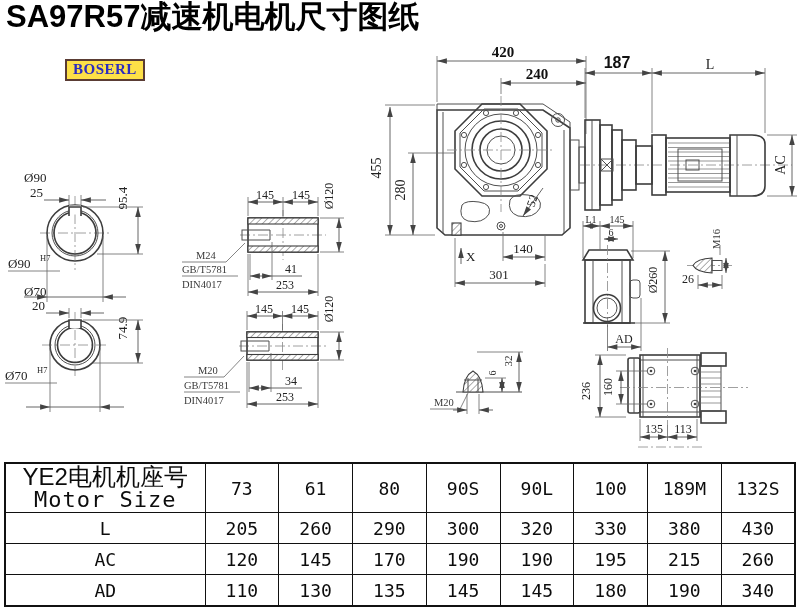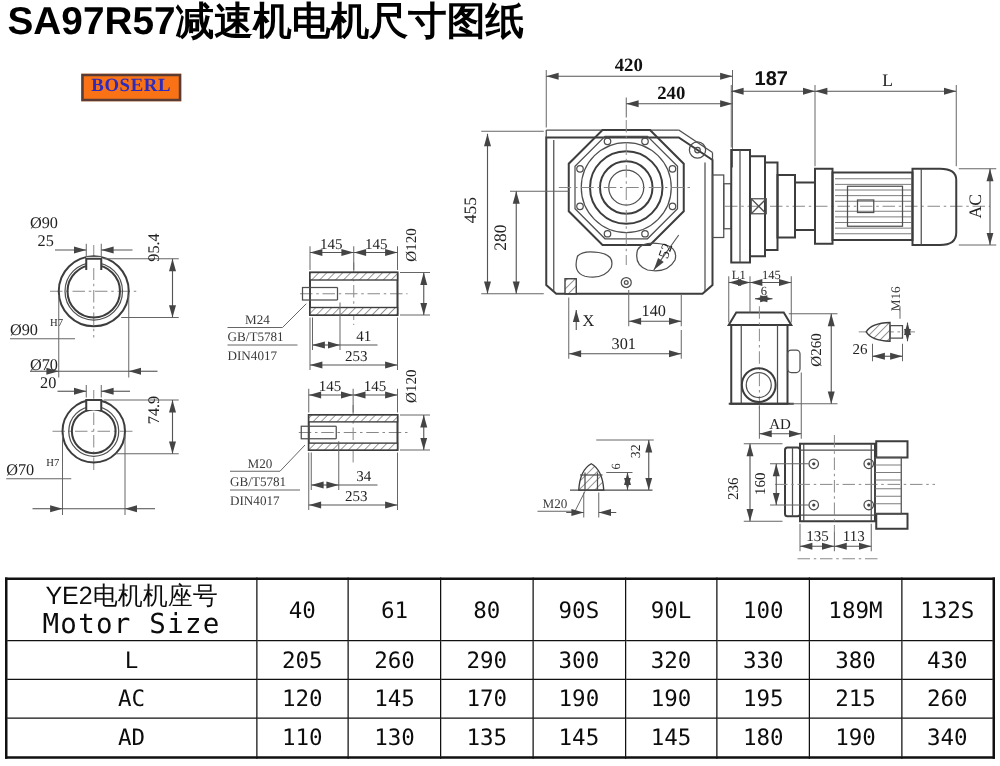--- a/index.html
+++ b/index.html
@@ -1,20 +1,20 @@
 <!DOCTYPE html>
 <html><head>
 <meta charset="utf-8">
 <style>
   html,body{margin:0;padding:0;background:#fff;width:800px;height:613px;overflow:hidden;
     font-family:"Liberation Sans",sans-serif;}
   #stage{position:relative;width:800px;height:500px;background:#fff;}
   #title{position:absolute;left:6px;top:-4px;font-size:31px;font-weight:bold;color:#000;
     letter-spacing:0px;white-space:nowrap;}
-  #logo{position:absolute;left:65px;top:59px;border:2px solid #5a3c34;background:#f97316;
+  #logo{position:absolute;left:65px;top:59px;border:2px solid #5a3c34;background:#fde047;
     color:#2b2bc0;font-family:"Liberation Serif",serif;font-weight:bold;font-size:15px;
     padding:0px 6px 1px 6px;letter-spacing:0.5px;}
   svg{position:absolute;left:0;top:40px;}
   .ol{fill:none;stroke:#3d3d3d;stroke-width:1.6;}
   .ol2{fill:none;stroke:#4f4f4f;stroke-width:1;}
   .fin{stroke:#6a6a6a;stroke-width:0.7;}
   .dim{stroke:#555;stroke-width:0.9;fill:none;}
   .ext{stroke:#666;stroke-width:0.8;fill:none;}
   .cl{stroke:#888;stroke-width:0.8;stroke-dasharray:10 3 2 3;fill:none;}
   .hat{fill:url(#h45);stroke:#3d3d3d;stroke-width:1.1;}
@@ -28,21 +28,21 @@
   .dts{font-family:"Liberation Serif",serif;font-size:10.5px;fill:#3a3a3a;}
   .dt14{font-family:"Liberation Serif",serif;font-size:14px;fill:#222;}
   #spec-table{position:absolute;left:4px;top:462px;width:792px;border-collapse:collapse;
     table-layout:fixed;border:2px solid #111;
     font-family:"DejaVu Sans Mono","Liberation Mono",monospace;}
   #spec-table td{border:1.6px solid #111;text-align:center;vertical-align:middle;
     color:#0c0c0c;padding:0;}
   #spec-table col.c0{width:200px;}
   #spec-table td.num{font-size:18px;height:30px;}
   #spec-table td.hd{font-size:18px;height:48px;}
-  .hcn{font-size:20px;line-height:24px;font-family:"Liberation Sans",sans-serif;}
+  .hcn{font-size:24px;line-height:24px;font-family:"Liberation Sans",sans-serif;}
   .hen{font-size:22px;line-height:22px;letter-spacing:1px;}
 </style>
 </head>
 <body>
 
 <div id="stage">
   <div id="title">SA97R57减速机电机尺寸图纸</div>
   <div id="logo">BOSERL</div>
 
   <svg width="800" height="423" viewBox="0 0 800 423">
@@ -418,21 +418,21 @@
         <col>
         <col>
         <col>
     </colgroup>
     <tbody>
         <tr>
       <td class="hd">
         <div class="hcn">YE2电机机座号</div>
         <div class="hen">Motor Size</div>
       </td>
-      <td class="hd">40</td>
+      <td class="hd">73</td>
       <td class="hd">61</td>
       <td class="hd">80</td>
       <td class="hd">90S</td>
       <td class="hd">90L</td>
       <td class="hd">100</td>
       <td class="hd">189M</td>
       <td class="hd">132S</td>
     </tr>
     <tr>
       <td class="num">L</td>

